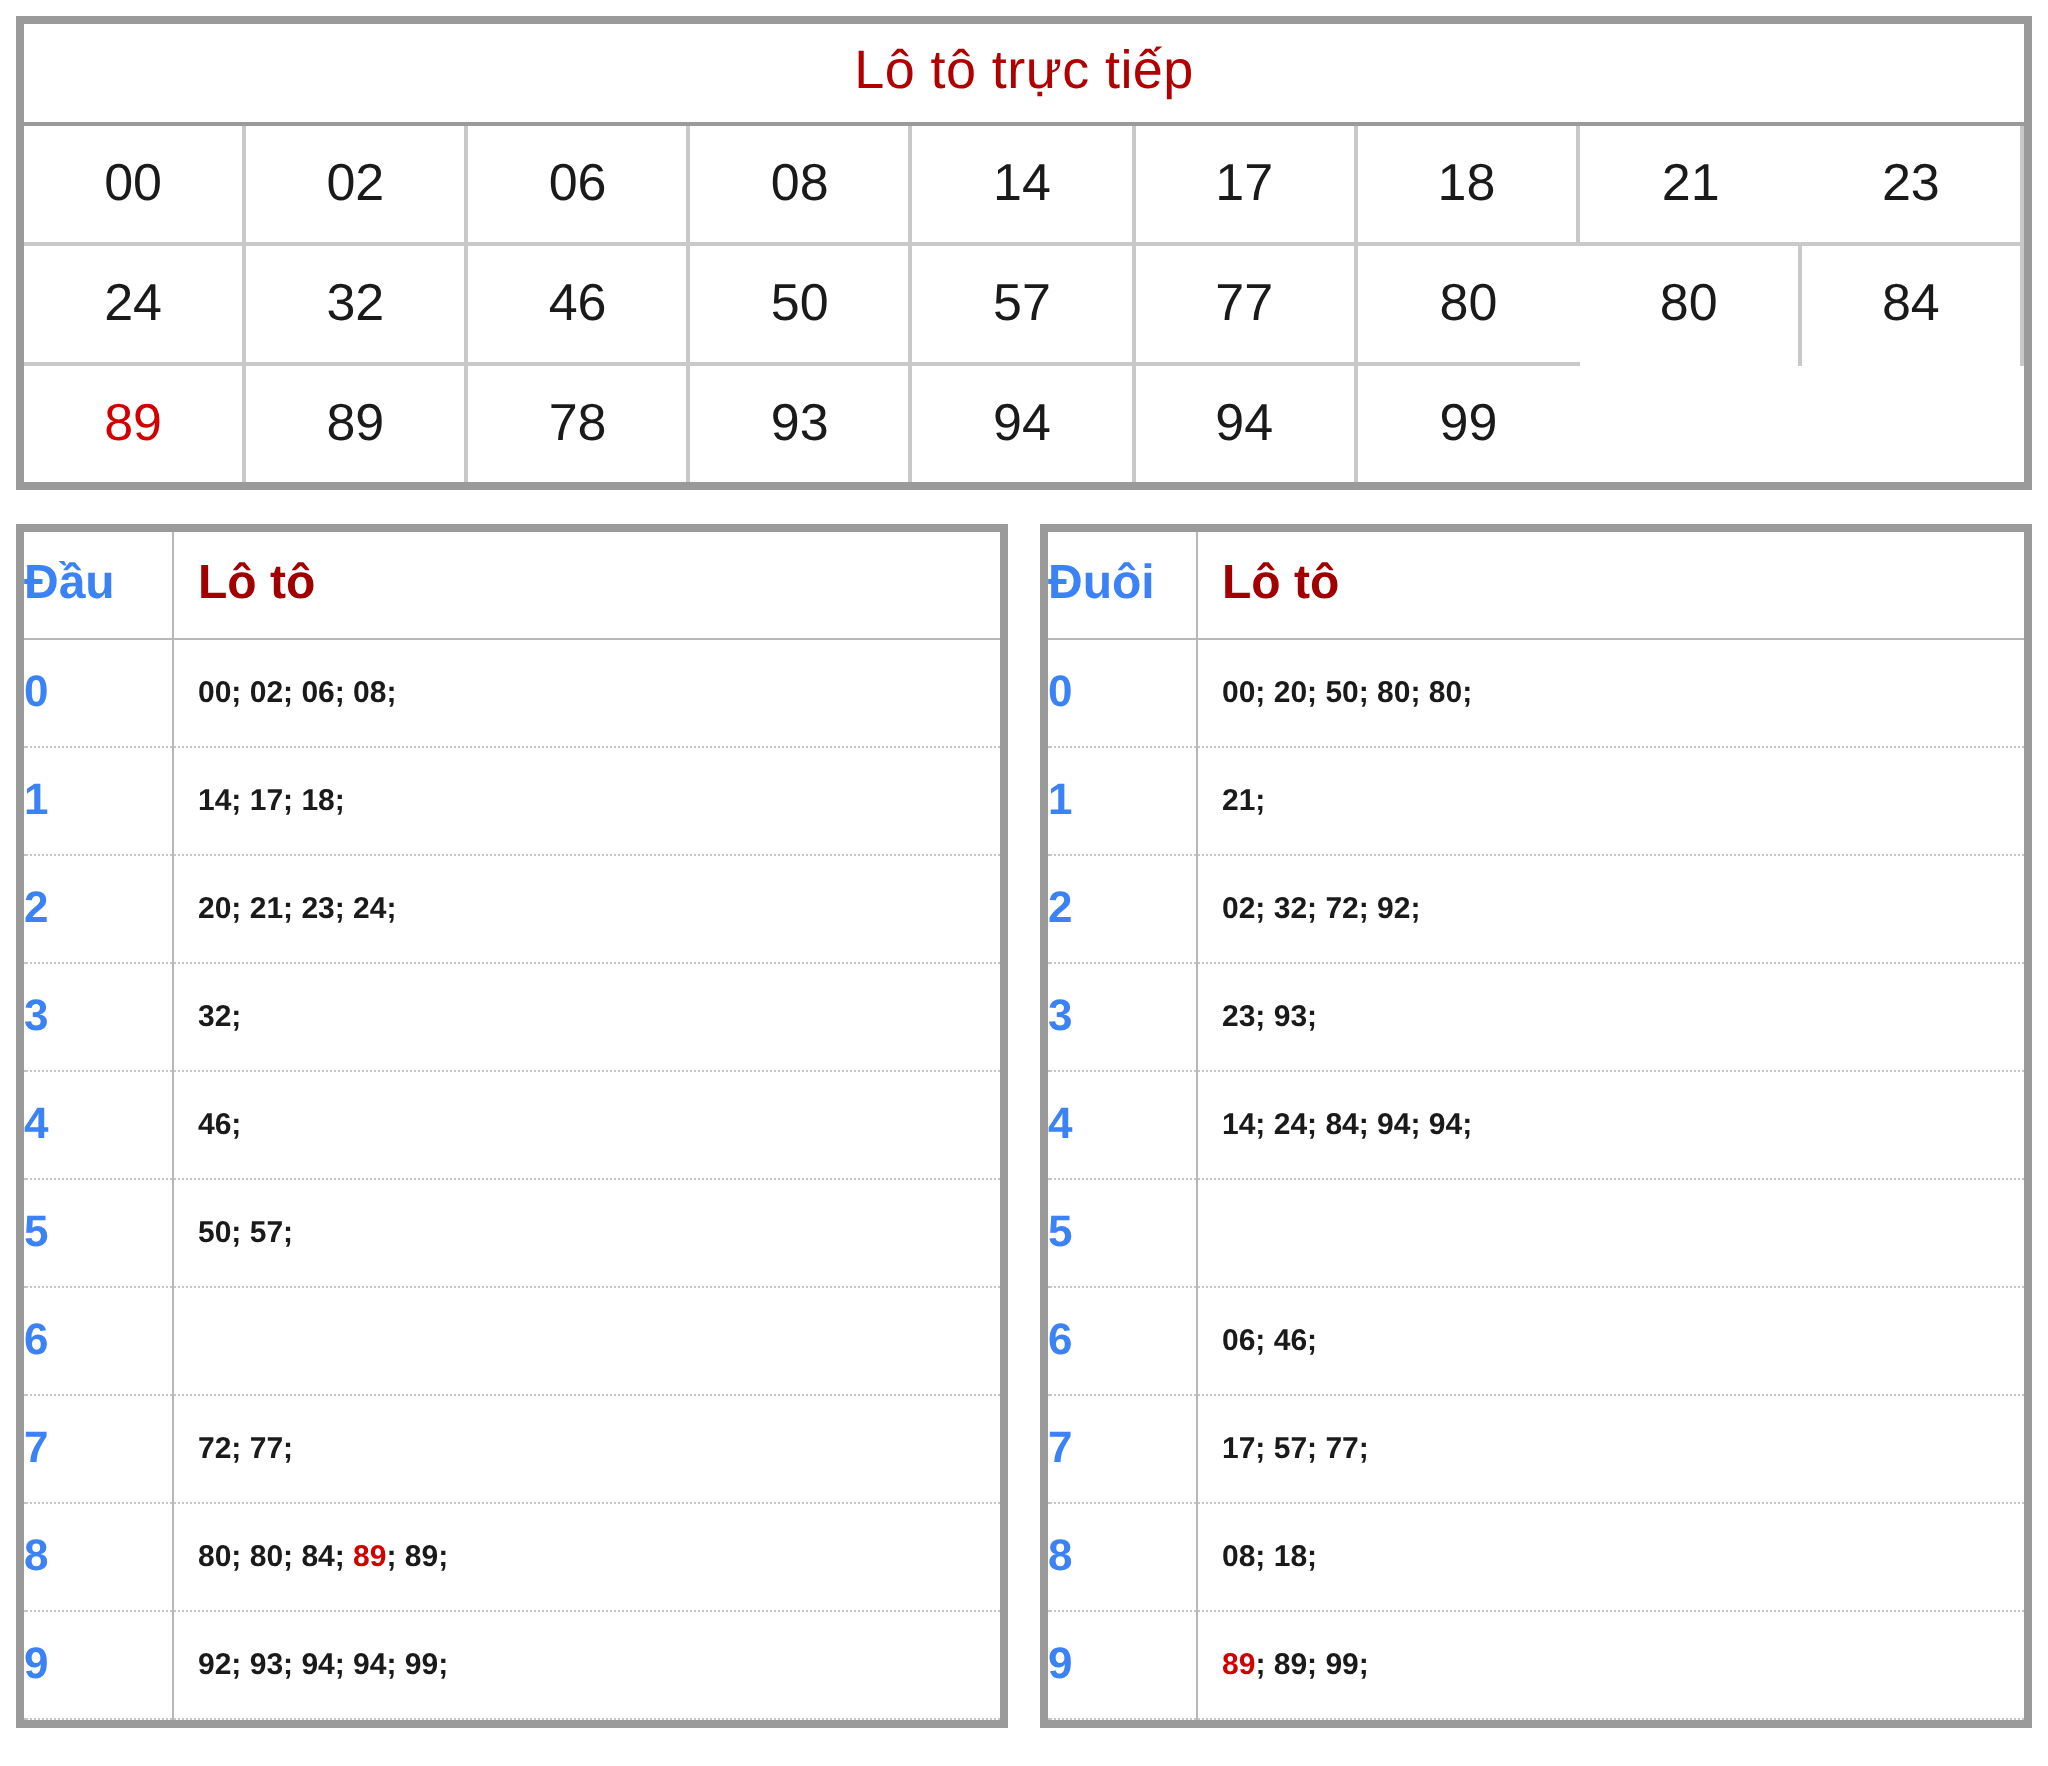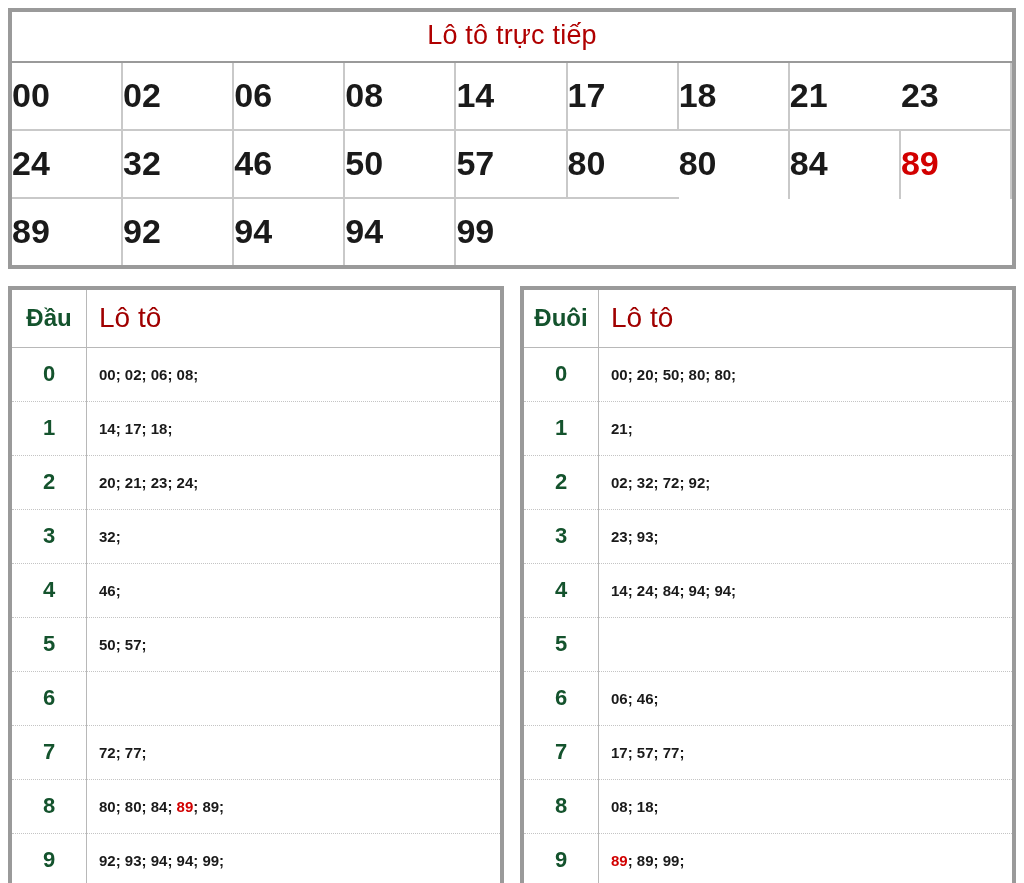--- a/index.html
+++ b/index.html
@@ -37,23 +37,23 @@
     letter-spacing: 0.2px;
   }
   .live-grid {
     display: grid;
     grid-template-columns: repeat(9, 1fr);
     border-top: 2px solid #9a9a9a;
   }
   .live-cell {
     border-right: 2px solid #c9c9c9;
     border-bottom: 2px solid #c9c9c9;
-    text-align: left;
-    font-size: 34px;
-    font-weight: bold;
+    text-align: center;
+    font-size: 26px;
+    font-weight: normal;
     padding: 13px 0 14px 0;
     color: #1a1a1a;
     box-sizing: border-box;
   }
   .live-cell.col-last { border-right: none; }
   .live-cell.row-last { border-bottom: none; }
   .live-cell.hl { color: #d20000; }
 
   
   .tables-row {
@@ -73,30 +73,29 @@
     border-collapse: collapse;
     table-layout: fixed;
   }
   table.lt th, table.lt td {
     text-align: left;
     vertical-align: middle;
   }
   table.lt th.hdr-key,
   table.lt td.key {
     width: 74px;
-    text-align: center;
-    color: #14532d;
+    color: #3b82f6;
     font-weight: bold;
     border-right: 1px solid #b8b8b8;
   }
   table.lt th.hdr-key { font-size: 24px; padding: 12px 0 13px 0; }
   table.lt th.hdr-val {
-    font-size: 28px;
+    font-size: 24px;
     color: #a00000;
-    font-weight: 400;
+    font-weight: 700;
     padding: 12px 0 13px 12px;
   }
   table.lt thead tr { border-bottom: 1px solid #b8b8b8; }
   table.lt td.key { font-size: 22px; padding: 13px 0 14px 0; }
   table.lt td.val {
     font-size: 15px;
     font-weight: bold;
     color: #1a1a1a;
     padding: 13px 0 14px 12px;
     white-space: nowrap;
@@ -120,26 +119,28 @@
         <div class="live-cell">14</div>
         <div class="live-cell">17</div>
         <div class="live-cell">18</div>
         <div class="live-cell col-last">21</div>
         <div class="live-cell">23</div>
         <div class="live-cell">24</div>
         <div class="live-cell">32</div>
         <div class="live-cell">46</div>
         <div class="live-cell">50</div>
         <div class="live-cell">57</div>
+        <div class="live-cell">77</div>
         <div class="live-cell col-last">80</div>
         <div class="live-cell row-last">80</div>
         <div class="live-cell row-last">84</div>
         <div class="live-cell row-last hl">89</div>
         <div class="live-cell row-last">89</div>
-        <div class="live-cell row-last">92</div>
+        <div class="live-cell row-last">78</div>
+        <div class="live-cell row-last">93</div>
         <div class="live-cell row-last">94</div>
         <div class="live-cell row-last">94</div>
         <div class="live-cell col-last row-last">99</div>
       </div>
   </div>
 
   <div class="tables-row">
 
     <div class="tbl-wrap">
       <table class="lt">

